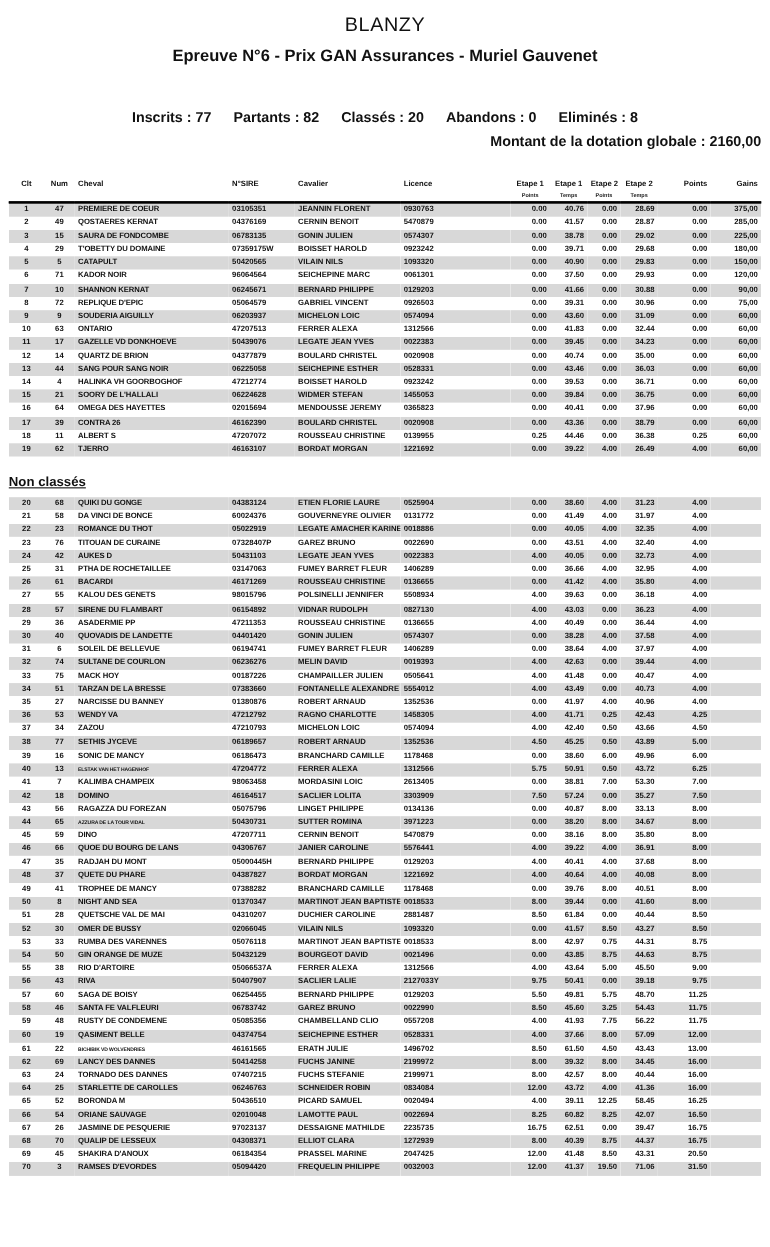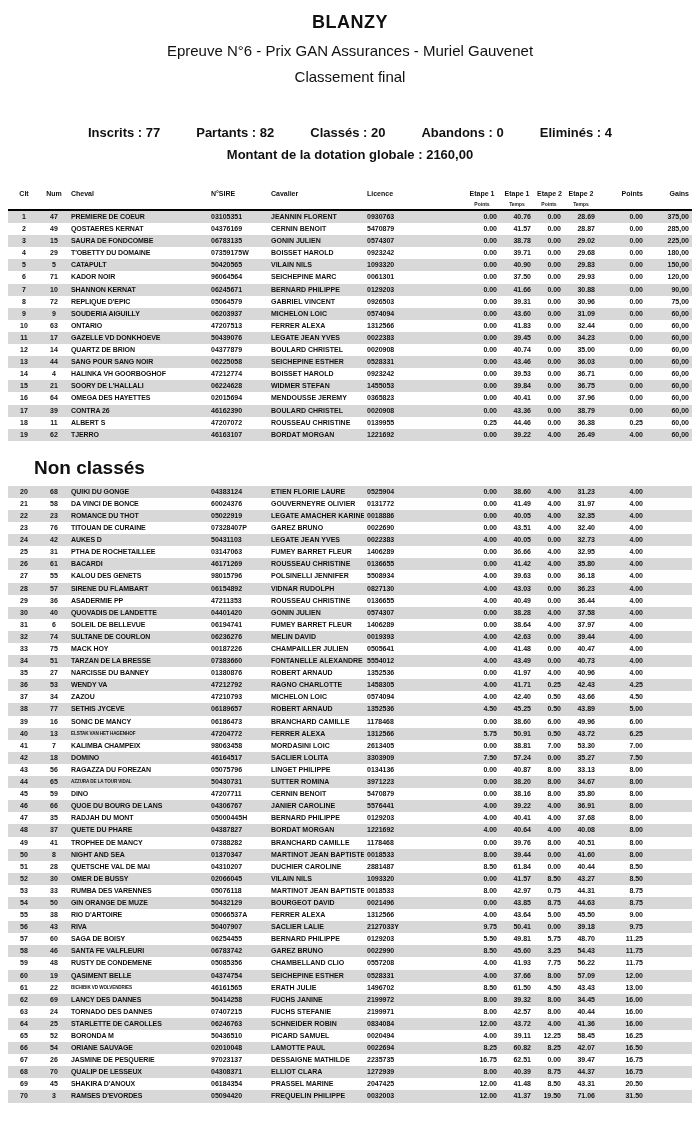--- a/index.html
+++ b/index.html
@@ -3,24 +3,24 @@
 <meta charset="utf-8">
 <style>
   html,body{margin:0;padding:0;background:#fff;}
   body{
     width:700px;height:1134px;
     font-family:"Liberation Sans",sans-serif;
     color:#111;
     -webkit-font-smoothing:antialiased;
   }
   .page{padding:12px 8px 0;}
-  .title{text-align:center;font-size:18px;font-weight:bold;letter-spacing:.5px;}
-  .subtitle{text-align:center;font-size:15px;font-weight:normal;margin-top:9px;}
-  .stats{display:flex;justify-content:center;gap:36px;font-size:13px;font-weight:bold;margin-top:40px;}
-  .dotation{text-align:center;font-size:13px;font-weight:bold;margin-top:7px;}
+  .title{text-align:center;font-size:18px;font-weight:normal;letter-spacing:.5px;}
+  .subtitle{text-align:center;font-size:15px;font-weight:bold;margin-top:9px;}
+  .stats{display:flex;justify-content:center;gap:20px;font-size:13px;font-weight:bold;margin-top:40px;}
+  .dotation{text-align:right;font-size:13px;font-weight:bold;margin-top:7px;}
 
   table{border-collapse:collapse;table-layout:fixed;width:684px;margin:0 auto;}
   table.results{margin-top:28px;}
   col.c0{width:32px}col.c1{width:28px}col.c2{width:140px}col.c3{width:60px}
   col.c4{width:96px}col.c5{width:100px}col.c6{width:36px}col.c7{width:34px}
   col.c8{width:30px}col.c9{width:34px}col.c10{width:48px}col.c11{width:46px}
 
   thead th{font-size:7px;font-weight:bold;text-align:left;padding:0 3px;vertical-align:top;white-space:nowrap;}
   thead tr.h1 th{height:11px;}
   thead tr.h2 th{height:8px;font-size:5px;font-weight:bold;color:#222;}
@@ -32,37 +32,36 @@
     font-size:7px;font-weight:bold;height:12.1px;line-height:12.1px;
     padding:0 3px;white-space:nowrap;overflow:hidden;vertical-align:middle;
   }
   tbody tr.shaded{background:#d8d8d8;}
   td.c0,td.c1{text-align:center;}
   td.c2,td.c3,td.c4,td.c5{text-align:left;}
   td.c6,td.c7,td.c8,td.c9,td.c10,td.c11{text-align:right;}
   td.c2{letter-spacing:-.1px;}
   td.tiny{font-size:4.6px;}
 
-  .section-title{font-size:19px;font-weight:bold;margin:16px 0 7px 26px;}
+  .section-title{font-size:12px;font-weight:bold;margin:16px 0 7px 0;text-decoration:underline;}
 </style>
 </head>
 <body>
 
 <div class="page">
 
   <div class="title">BLANZY</div>
   <div class="subtitle">Epreuve N°6 -  Prix GAN Assurances - Muriel Gauvenet</div>
-  <div class="subtitle">Classement final</div>
 
   <div class="stats">
     <span>Inscrits : 77</span>
     <span>Partants : 82</span>
     <span>Classés : 20</span>
     <span>Abandons : 0</span>
-    <span>Eliminés : 4</span>
+    <span>Eliminés : 8</span>
   </div>
   <div class="dotation">Montant de la dotation globale : 2160,00</div>
 
   <table class="results">
     <colgroup>
       <col class="c0">
         <col class="c1">
         <col class="c2">
         <col class="c3">
         <col class="c4">

